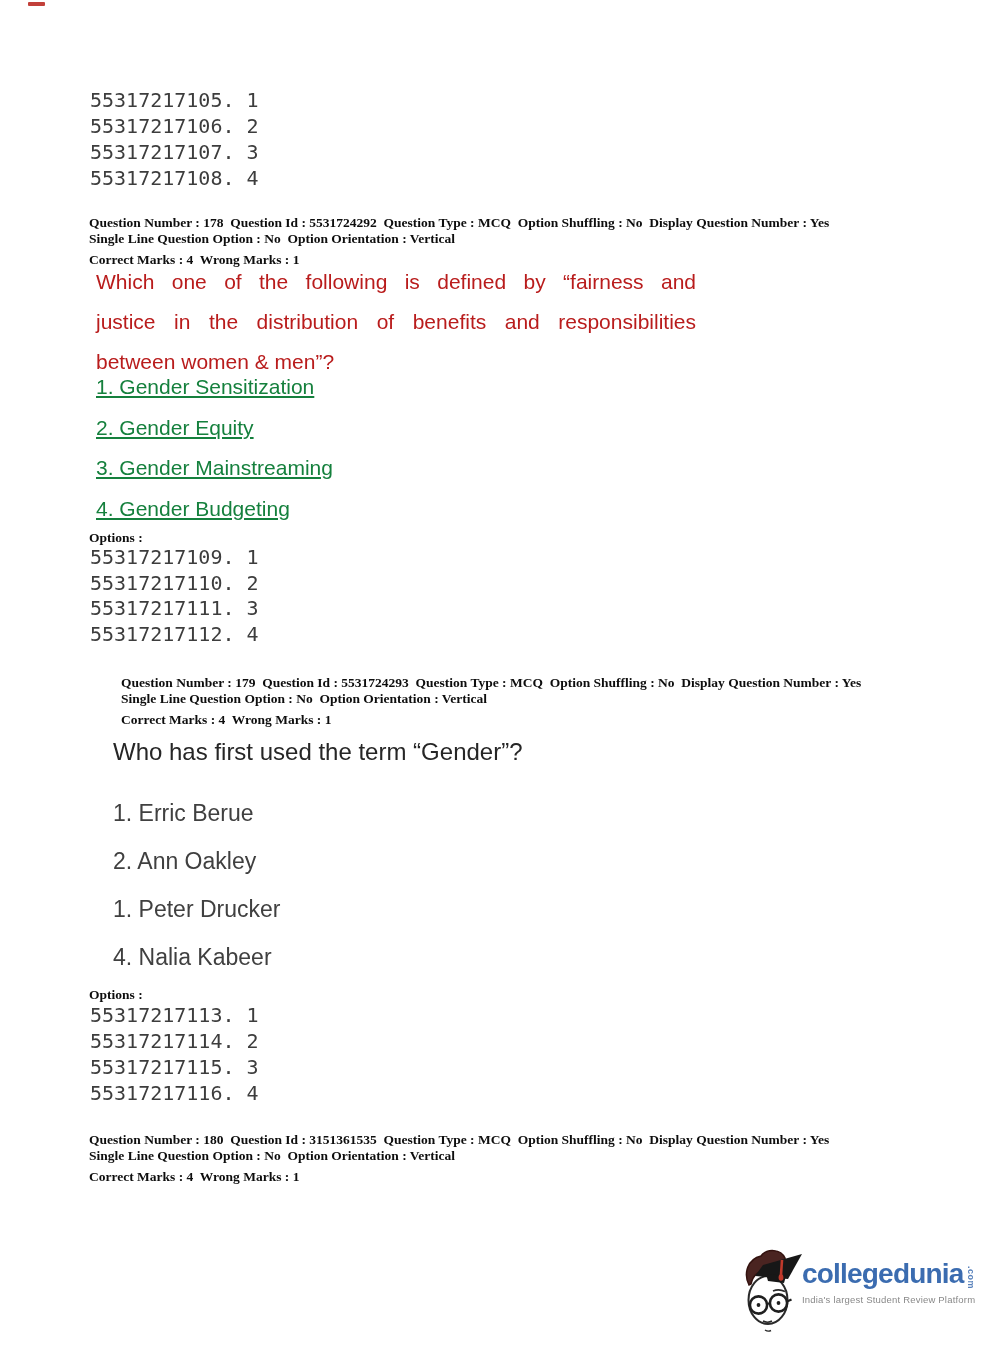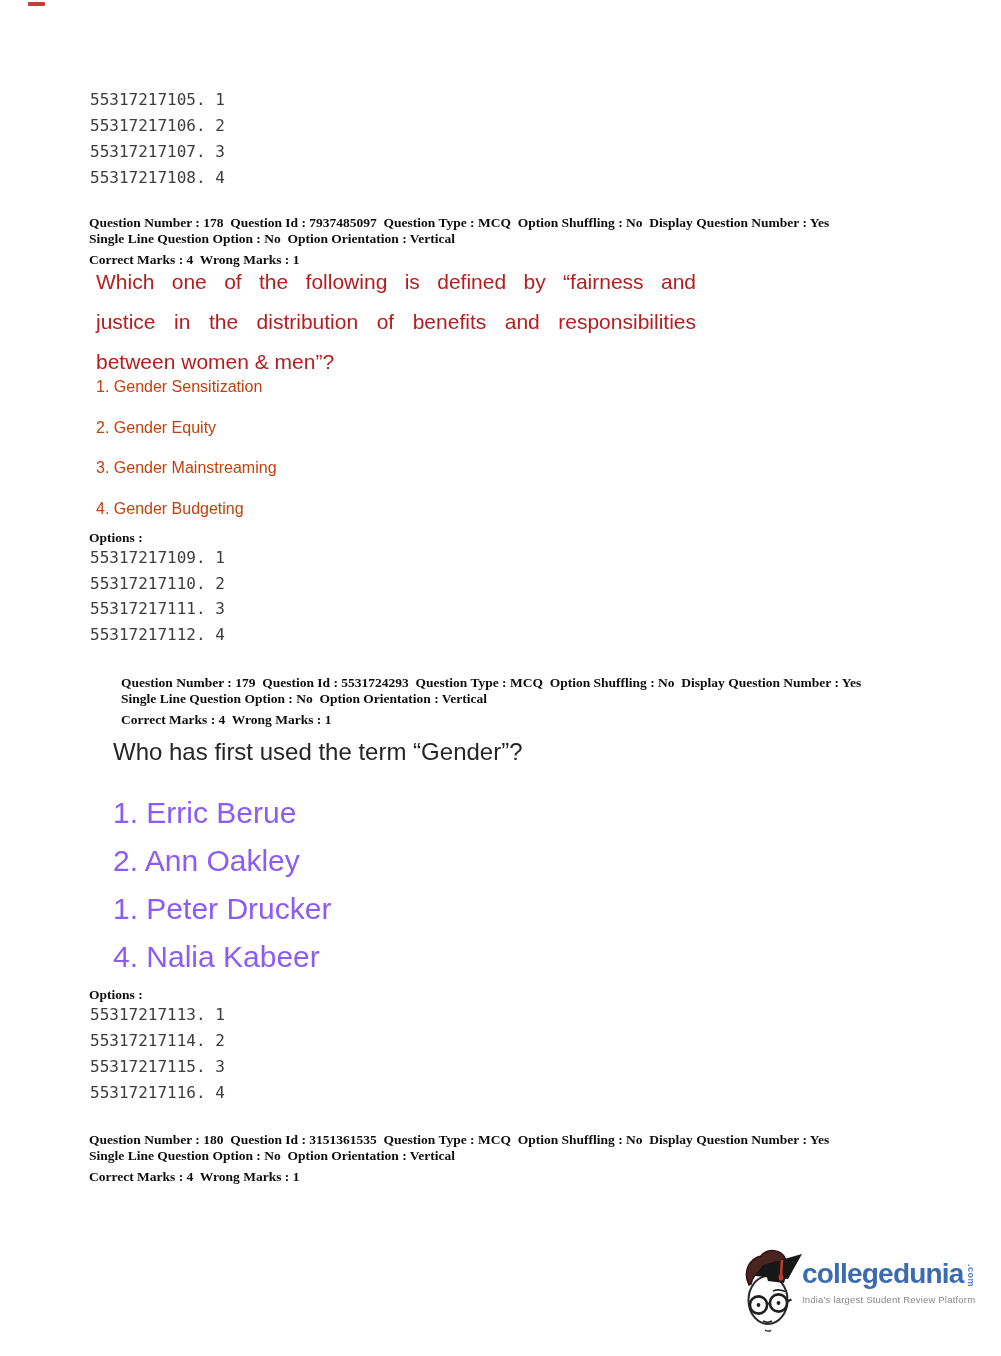--- a/index.html
+++ b/index.html
@@ -3,39 +3,39 @@
 <meta charset="utf-8">
 <style>
   html,body{margin:0;padding:0;background:#ffffff;}
   .page{position:relative;width:1001px;height:1356px;background:#ffffff;overflow:hidden;
         font-family:"Liberation Sans",sans-serif;}
   .abs{position:absolute;}
   
   .red-dash{left:28px;top:2px;width:17px;height:4px;background:#c2403a;border-radius:1px;}
   
   .mono-ids div{font-family:"DejaVu Sans Mono","Liberation Mono",monospace;
-                font-size:16px;color:#3d3d3d;line-height:26px;white-space:pre;}
+                font-size:20px;color:#3d3d3d;line-height:26px;white-space:pre;}
   .ids-tight div{line-height:25.6px;}
   
   .meta{width:905px;}
   .meta-line{font-family:"Liberation Serif",serif;font-weight:bold;font-size:13.5px;
              line-height:15.5px;color:#0e0e0e;white-space:pre-wrap;}
   .meta-marks{margin-top:5.5px;}
   .options-label{font-family:"Liberation Serif",serif;font-weight:bold;font-size:13.5px;
                  color:#0e0e0e;line-height:16px;}
   
   .q-line{width:600px;font-size:21px;color:#b91c1c;line-height:40px;height:40px;}
   .jline{text-align:justify;text-align-last:justify;}
-  .opt-list-a div{font-size:16px;color:#c2410c;line-height:40.6px;white-space:pre;}
+  .opt-list-a div{font-size:21px;color:#15803d;line-height:40.6px;white-space:pre;text-decoration:underline;}
   .q-single{font-size:24px;color:#262626;line-height:32px;}
-  .opt-list-b div{font-size:30px;color:#8b5cf6;line-height:48px;white-space:pre;}
+  .opt-list-b div{font-size:23px;color:#404040;line-height:48px;white-space:pre;}
   
   .logo{left:740px;top:1243px;width:240px;height:92px;}
   .logo-text{position:absolute;left:62px;top:16px;}
-  .brand-row{display:flex;align-items:center;}
+  .brand-row{display:flex;align-items:flex-end;}
   .brand{font-size:28px;font-weight:bold;letter-spacing:-0.8px;line-height:30px;}
   .brand-dotcom{writing-mode:vertical-rl;font-size:9px;font-weight:bold;opacity:0.85;
                 margin-left:2px;margin-top:3px;letter-spacing:0.5px;}
   .tagline{margin-top:5px;font-size:9.5px;font-weight:normal;color:#898989;letter-spacing:0.2px;
            white-space:nowrap;}
 </style>
 </head>
 <body>
 
 <div class="page">
@@ -43,21 +43,21 @@
   <div class="abs red-dash"></div>
 
   <div class="abs mono-ids" style="left:90px;top:87px;">
     <div>55317217105. 1</div>
     <div>55317217106. 2</div>
     <div>55317217107. 3</div>
     <div>55317217108. 4</div>
   </div>
 
   <div class="abs meta" style="left:89px;top:215px;">
-    <div class="meta-line">Question Number : 178  Question Id : 7937485097  Question Type : MCQ  Option Shuffling : No  Display Question Number : Yes</div>
+    <div class="meta-line">Question Number : 178  Question Id : 5531724292  Question Type : MCQ  Option Shuffling : No  Display Question Number : Yes</div>
     <div class="meta-line">Single Line Question Option : No  Option Orientation : Vertical</div>
     <div class="meta-line meta-marks">Correct Marks : 4  Wrong Marks : 1</div>
   </div>
 
   <div class="abs" style="left:96px;top:262px;">
     <div class="q-line jline">Which one of the following is defined by “fairness and</div>
     <div class="q-line jline">justice in the distribution of benefits and responsibilities</div>
     <div class="q-line">between women &amp; men”?</div>
   </div>
 

